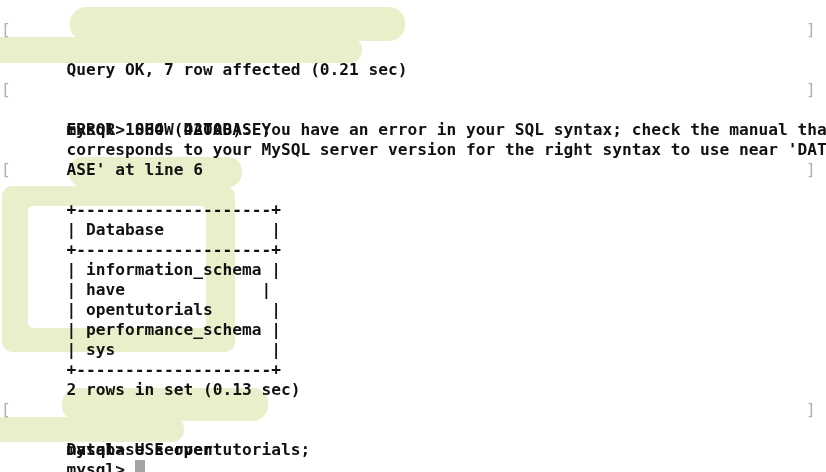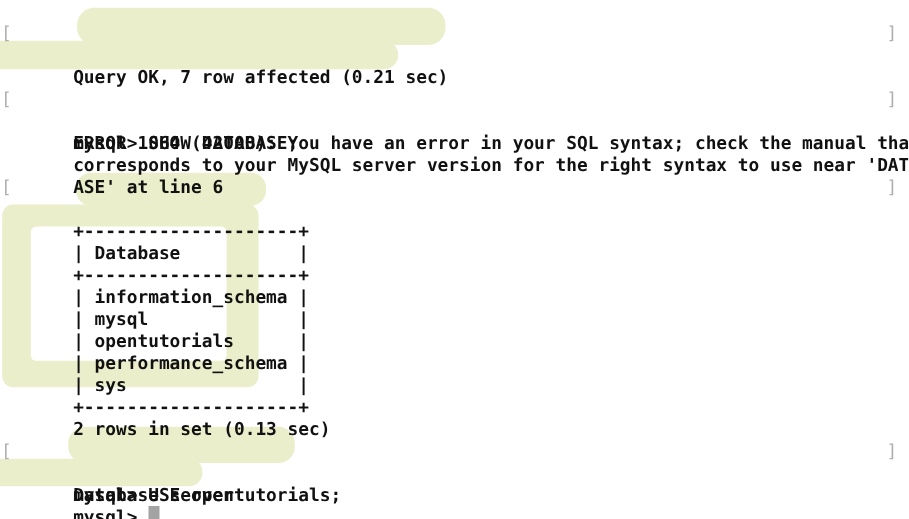--- a/index.html
+++ b/index.html
@@ -90,21 +90,21 @@
 
     <div class="line">
       <span>+--------------------+</span>
     </div>
 
     <div class="line">
       <span>| information_schema |</span>
     </div>
 
     <div class="line">
-      <span>| mysql              |</span>
+      <span>| have              |</span>
     </div>
 
     <div class="line">
       <span>| opentutorials      |</span>
     </div>
 
     <div class="line">
       <span>| performance_schema |</span>
     </div>
 

